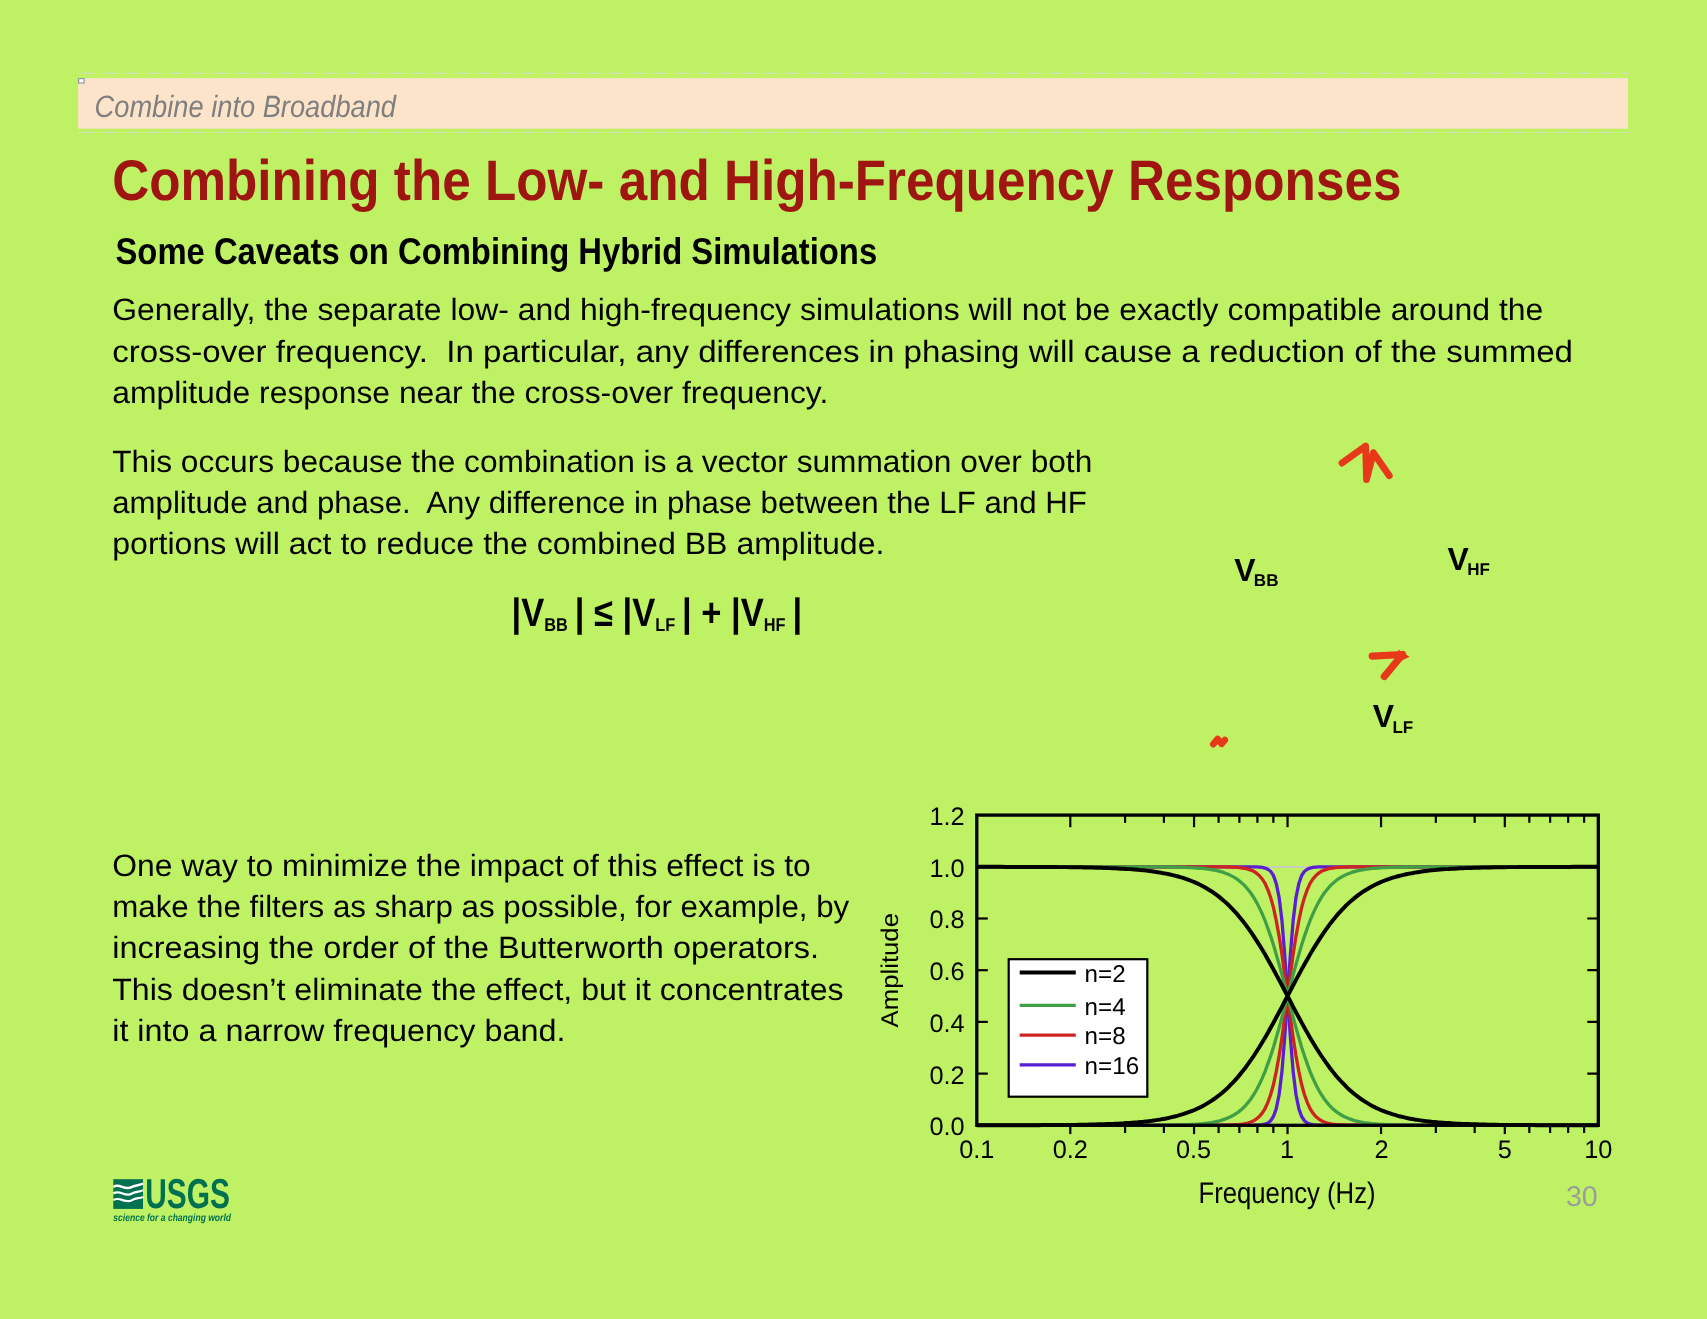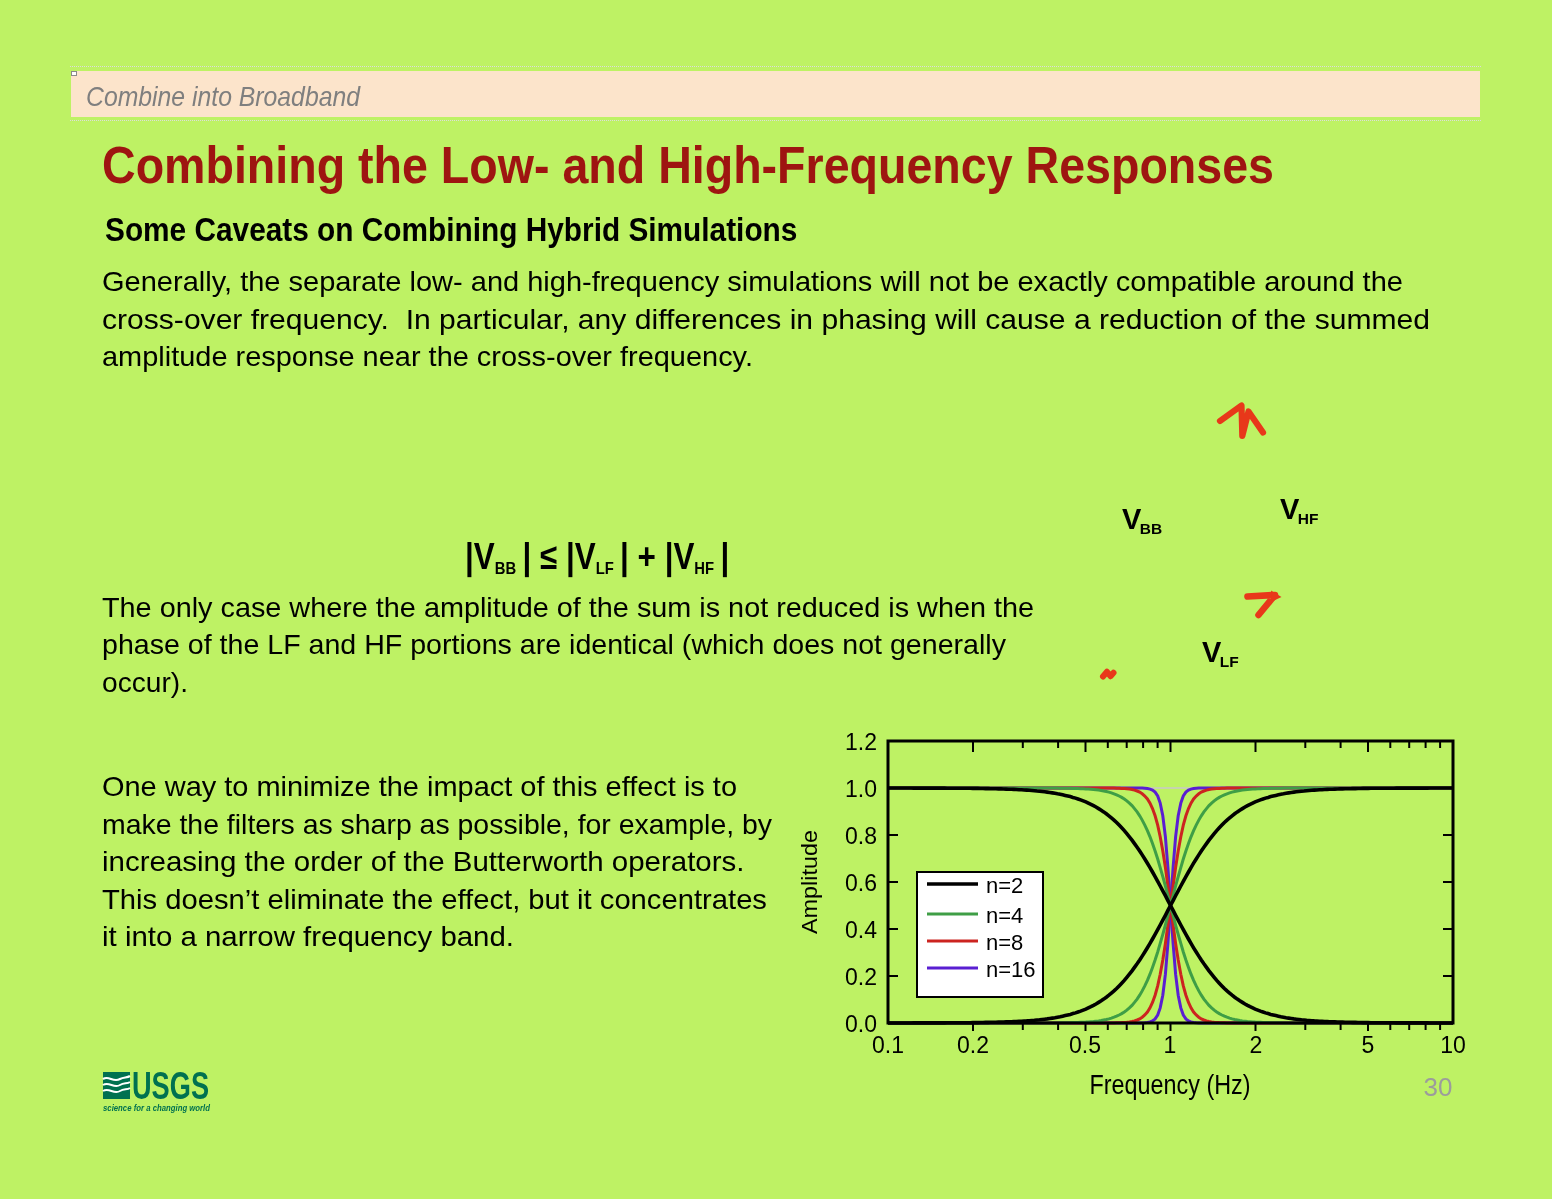--- a/index.html
+++ b/index.html
@@ -21,38 +21,38 @@
 
 <div class="abs" style="left:102px;top:134.5px;font-size:52px;font-weight:bold;color:#9e1511;line-height:60px;white-space:nowrap;transform-origin:0 0;transform:scaleX(0.8955)">Combining the Low- and High-Frequency Responses</div>
 
 <div class="abs" style="left:104.5px;top:208.9px;font-size:34px;font-weight:bold;line-height:40px;white-space:nowrap;transform-origin:0 0;transform:scaleX(0.8768)">Some Caveats on Combining Hybrid Simulations</div>
 
 <div class="abs" style="left:101.5px;top:263px">
       <div class="bl" style="transform:scaleX(1.0362)">Generally, the separate low- and high-frequency simulations will not be exactly compatible around the</div>
       <div class="bl" style="transform:scaleX(1.0742)">cross-over frequency.&nbsp; In particular, any differences in phasing will cause a reduction of the summed</div>
       <div class="bl" style="transform:scaleX(1.0336)">amplitude response near the cross-over frequency.</div>
     </div>
-<div class="abs" style="left:101.5px;top:588.5px">
-      <div class="bl" style="transform:scaleX(1.0289)">The only case where the amplitude of the sum is not reduced is when the</div>
-      <div class="bl" style="transform:scaleX(1.0207)">phase of the LF and HF portions are identical (which does not generally</div>
-      <div class="bl" style="transform:scaleX(1.0049)">occur).</div>
+<div class="abs" style="left:101.5px;top:400.5px">
+      <div class="bl" style="transform:scaleX(1.0278)">This occurs because the combination is a vector summation over both</div>
+      <div class="bl" style="transform:scaleX(1.0134)">amplitude and phase.&nbsp; Any difference in phase between the LF and HF</div>
+      <div class="bl" style="transform:scaleX(1.0417)">portions will act to reduce the combined BB amplitude.</div>
     </div>
 <div class="abs" style="left:101.5px;top:768px">
       <div class="bl" style="transform:scaleX(1.0339)">One way to minimize the impact of this effect is to</div>
       <div class="bl" style="transform:scaleX(1.0154)">make the filters as sharp as possible, for example, by</div>
       <div class="bl" style="transform:scaleX(1.0531)">increasing the order of the Butterworth operators.</div>
       <div class="bl" style="transform:scaleX(1.0429)">This doesn’t eliminate the effect, but it concentrates</div>
       <div class="bl" style="transform:scaleX(1.0504)">it into a narrow frequency band.</div>
     </div>
 
 <div class="abs" id="formula" style="left:465px;top:534.5px;font-size:36px;font-weight:bold;line-height:44px;white-space:nowrap;transform-origin:0 0;transform:scaleX(0.8723)">|V<span class="fsub">BB</span> | ≤ |V<span class="fsub">LF</span> | + |V<span class="fsub">HF</span> |</div>
 
 <div class="abs" style="left:1122px;top:504px;font-size:29px;font-weight:bold;line-height:30px">V<span class="sub">BB</span></div>
-<div class="abs" style="left:1280px;top:494px;font-size:29px;font-weight:bold;line-height:30px">V<span class="sub">HF</span></div>
-<div class="abs" style="left:1202px;top:636.5px;font-size:29px;font-weight:bold;line-height:30px">V<span class="sub">LF</span></div>
+<div class="abs" style="left:1316px;top:494px;font-size:29px;font-weight:bold;line-height:30px">V<span class="sub">HF</span></div>
+<div class="abs" style="left:1248px;top:636.5px;font-size:29px;font-weight:bold;line-height:30px">V<span class="sub">LF</span></div>
 
 <svg class="abs" style="left:0;top:0" width="1552" height="1199" viewBox="0 0 1552 1199">
 <g fill="none" stroke="#e8381a" stroke-linecap="round" stroke-linejoin="round">
 <path d="M1220,421 L1241.5,405.5 L1242.3,436 L1248.5,411.5 L1263,432.5" stroke-width="6.2"></path>
 <path d="M1247.5,596.5 L1275,595 L1258.5,615" stroke-width="6.6"></path>
 <path d="M1103,676.5 L1107,671.8 L1110.5,676.2 L1113.5,672.8" stroke-width="6"></path>
 </g>
 <path d="M1281.5,597 L1271,590.5 L1272,601.5 Z" fill="#e8381a"></path>
 </svg>
 

